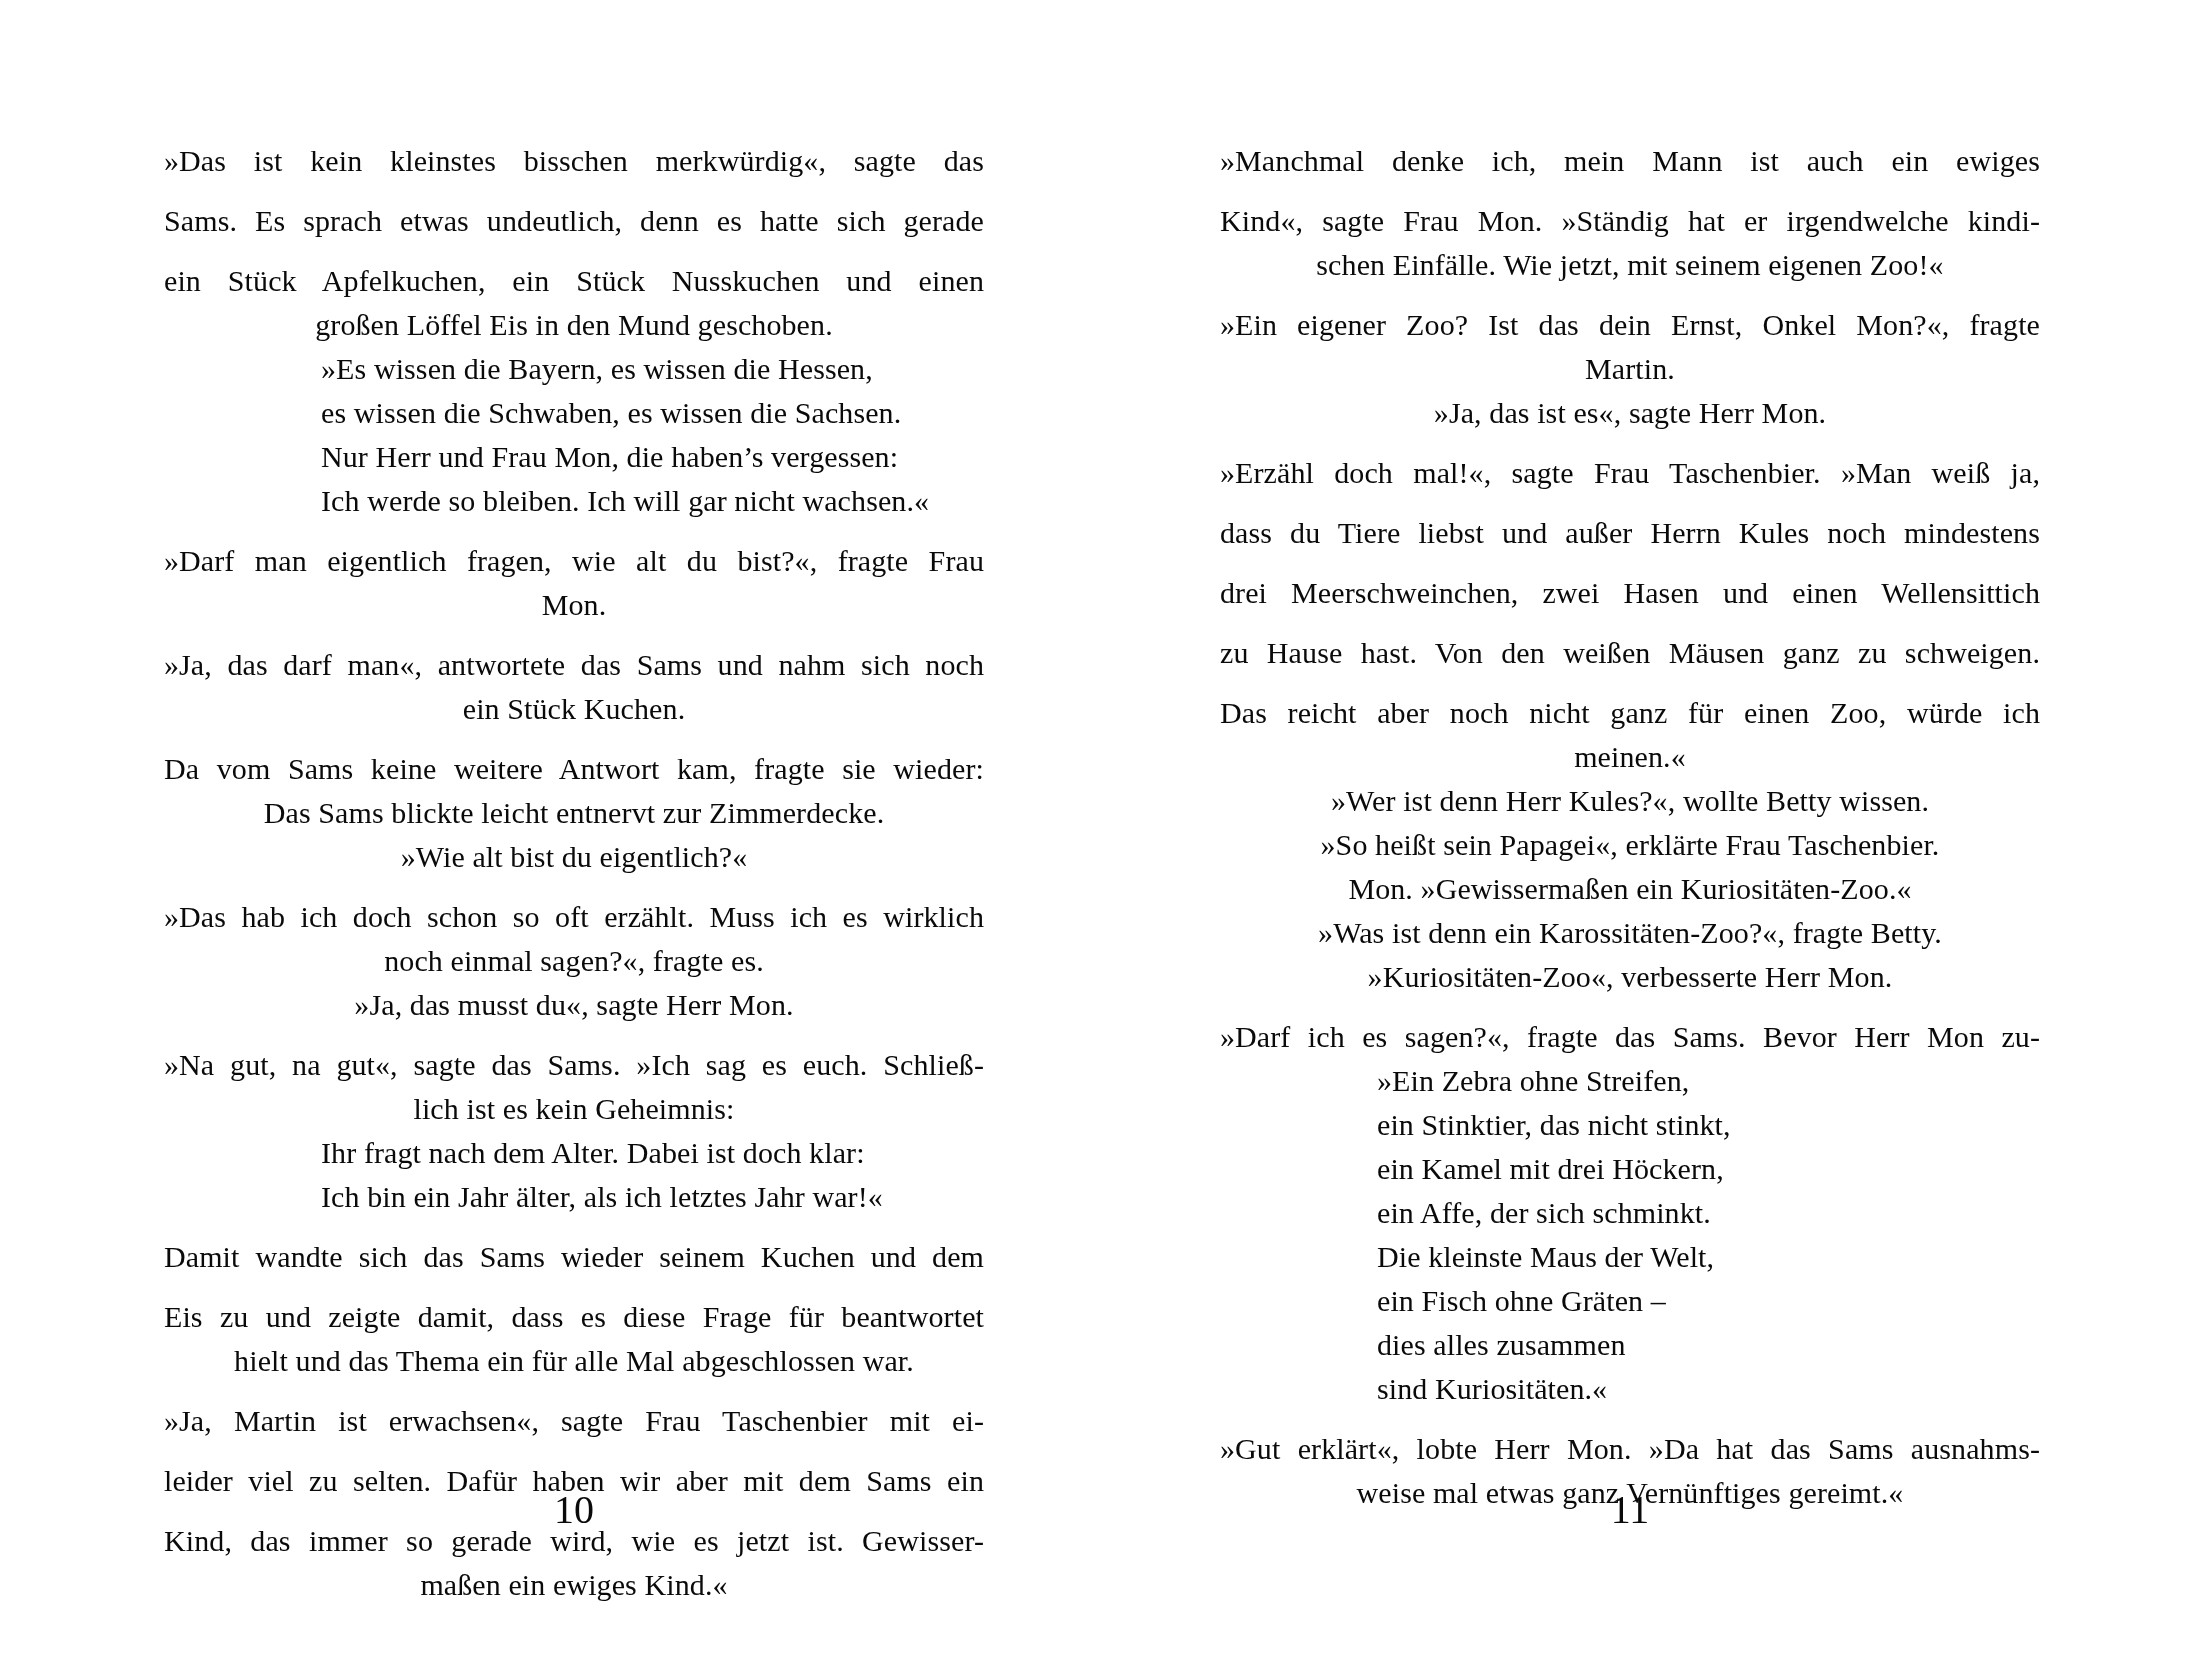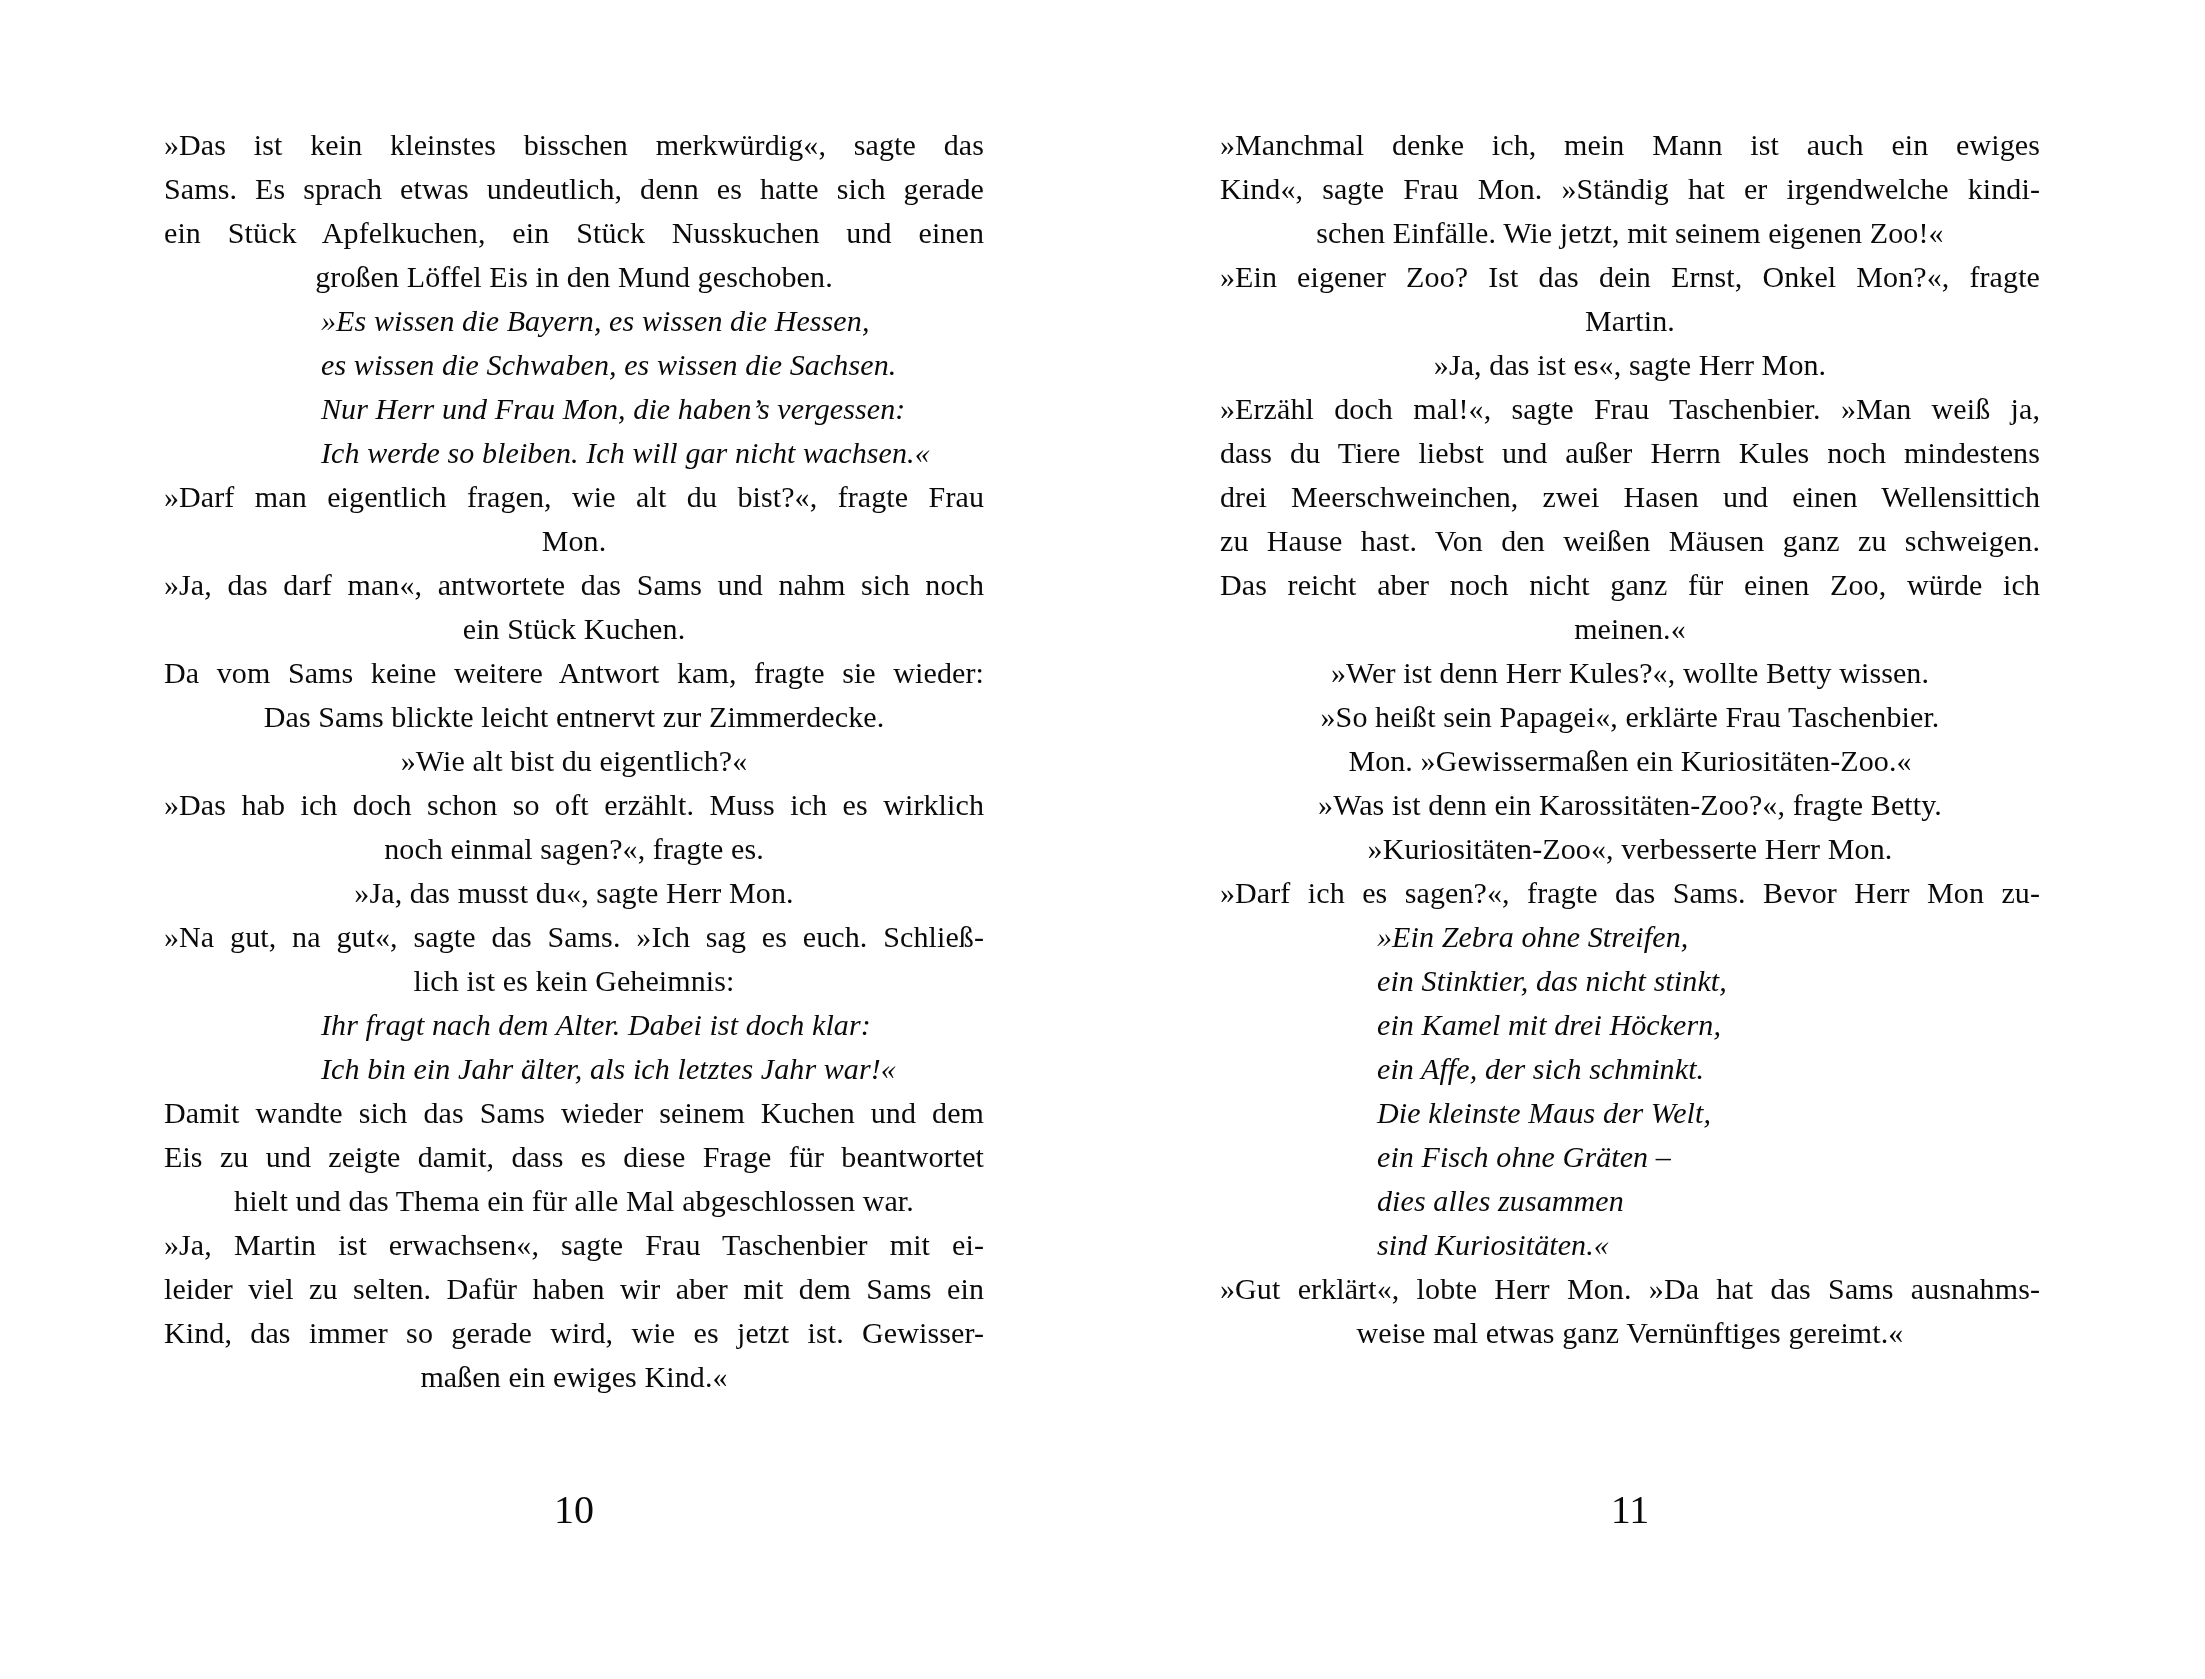--- a/index.html
+++ b/index.html
@@ -34,25 +34,26 @@
     line-height: 44px;
     font-size: 30px;
     letter-spacing: 0.1px;
     white-space: nowrap;
   }
   
   .line.j {
     white-space: normal;
     text-align: justify;
     text-align-last: justify;
+    margin-top: 16px;
   }
   
   .line.l { text-align: center; }
   
-  .line.v { padding-left: 157px; font-style: italic; }
+  .line.v { padding-left: 157px; }
 
   .pagenum {
     position: absolute;
     top: 1488px;
     width: 820px;
     height: 44px;
     line-height: 44px;
     font-size: 40px;
     text-align: center;
   }

